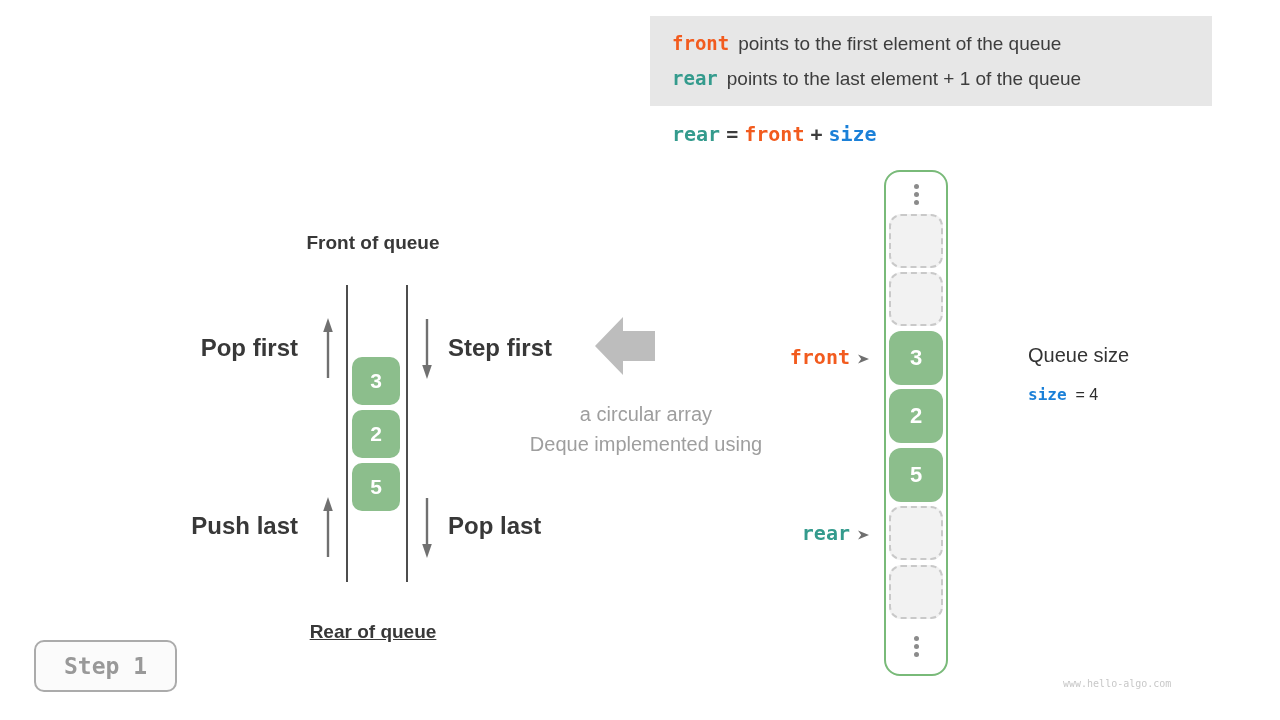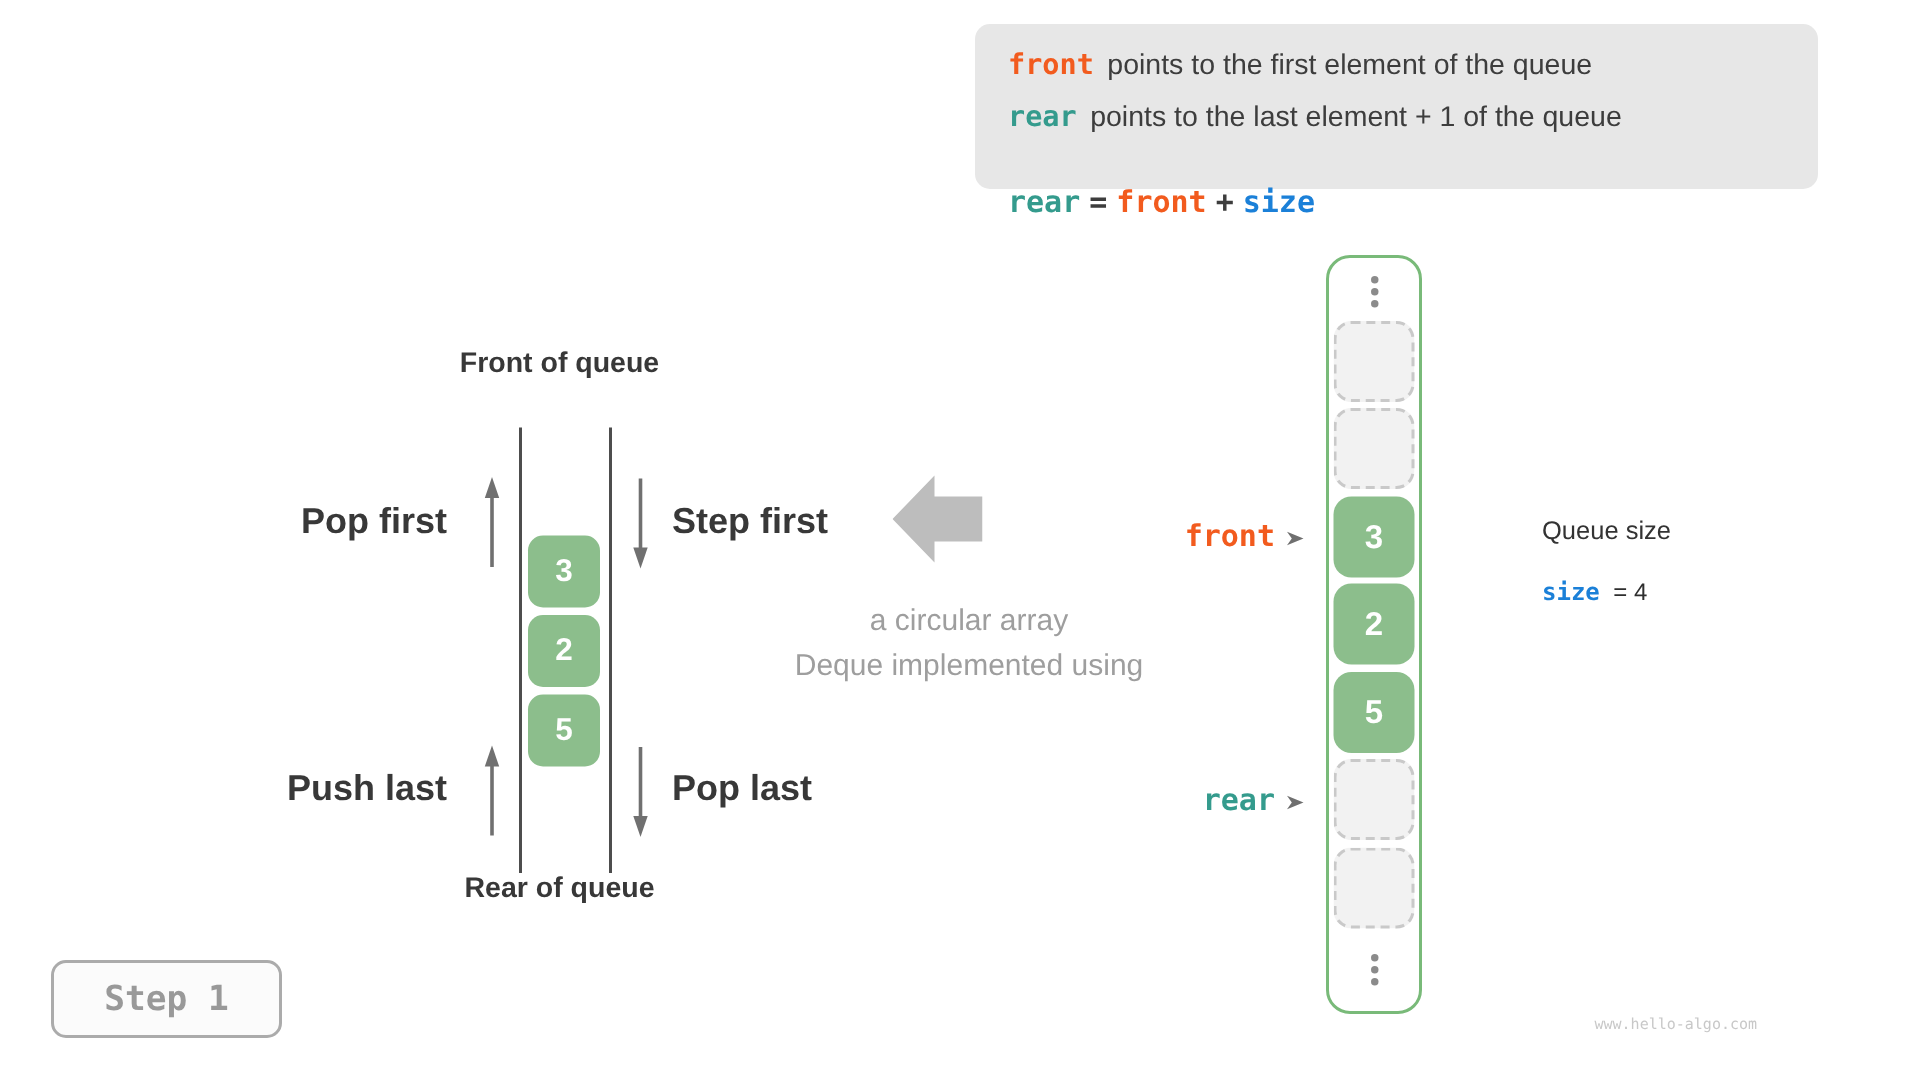--- a/index.html
+++ b/index.html
@@ -6,33 +6,33 @@
   html, body { width: 1280px; height: 720px; background: #ffffff; overflow: hidden; }
   body { position: relative; font-family: "Liberation Sans", sans-serif; color: #3d3d3d; }
   .abs { position: absolute; }
   .mono { font-family: "DejaVu Sans Mono", monospace; font-weight: bold; }
   .orange { color: #f25b1e; }
   .teal { color: #349b8d; }
   .blue { color: #1b80d8; margin-top: 28px; }
   .dark { color: #3d3d3d; }
 
   
-  .info-box { left: 650px; top: 16px; width: 562px; height: 110px; background: #e7e7e7;
-              border-radius: 10px; padding: 10px 0 0 22px; }
+  .info-box { left: 650px; top: 16px; width: 562px; height: 90px; background: #e7e7e7;
+              border-radius: 0; padding: 10px 0 0 22px; }
   .info-line { line-height: 35px; font-size: 19px; color: #3d3d3d; white-space: nowrap; }
   .info-line .mono { font-size: 19px; margin-right: 9px; }
 
   
   .formula { left: 672px; top: 121px; font-size: 20px; line-height: 26px; white-space: nowrap; }
   .formula span { margin-right: 6px; }
 
   
   .heading { font-size: 19px; font-weight: bold; color: #383838; text-align: center; width: 230px; }
   .front-heading { left: 258px; top: 232px; }
-  .rear-heading  { left: 258px; top: 582px; }
+  .rear-heading  { left: 258px; top: 621px; text-decoration: underline; }
   .wall { width: 1.5px; height: 297px; top: 285px; background: #4d4d4d; }
   .wall-left  { left: 346px; }
   .wall-right { left: 406px; }
   .qbox { left: 352px; width: 48px; height: 48px; background: #8cbe8c; border-radius: 10px;
           color: #ffffff; font-size: 21px; font-weight: bold; display: flex;
           align-items: center; justify-content: center; }
   .op-label { font-size: 24px; font-weight: bold; color: #383838; line-height: 24px; white-space: nowrap; }
   .lbl-left { left: 140px; width: 158px; text-align: right; }
   .lbl-right { left: 448px; text-align: left; }
 
@@ -55,27 +55,27 @@
   .cell.filled { background: #8cbe8c; color: #ffffff; font-size: 22px; font-weight: bold; }
 
   
   .ptr { left: 730px; width: 140px; text-align: right; font-size: 20px; line-height: 26px;
          white-space: nowrap; }
   .ptr svg { margin-left: 7px; vertical-align: -1px; }
   .front-ptr { top: 344px; }
   .rear-ptr { top: 520px; }
 
   
-  .qsize-label { left: 1028px; top: 344px; font-size: 17px; color: #333333; }
+  .qsize-label { left: 1028px; top: 344px; font-size: 20px; color: #333333; }
   .qsize-line { left: 1028px; top: 381px; font-size: 16px; line-height: 27px; white-space: nowrap; }
   .qsize-line .sans { font-family: "Liberation Sans", sans-serif; font-weight: normal;
                       color: #2e2e2e; margin-left: 9px; }
 
   
-  .step-badge { left: 34px; top: 640px; width: 154px; height: 52px; background: #fbfbfb;
+  .step-badge { left: 34px; top: 640px; width: 143px; height: 52px; background: #fbfbfb;
                 border: 2px solid #ababab; border-radius: 10px; display: flex;
                 align-items: center; justify-content: center;
                 font-size: 23px; color: #999999; }
 
   .watermark { left: 1063px; top: 678px; font-family: "DejaVu Sans Mono", monospace;
                font-size: 10px; color: #c8c8c8; }
 </style>
 </head>
 <body>
 

